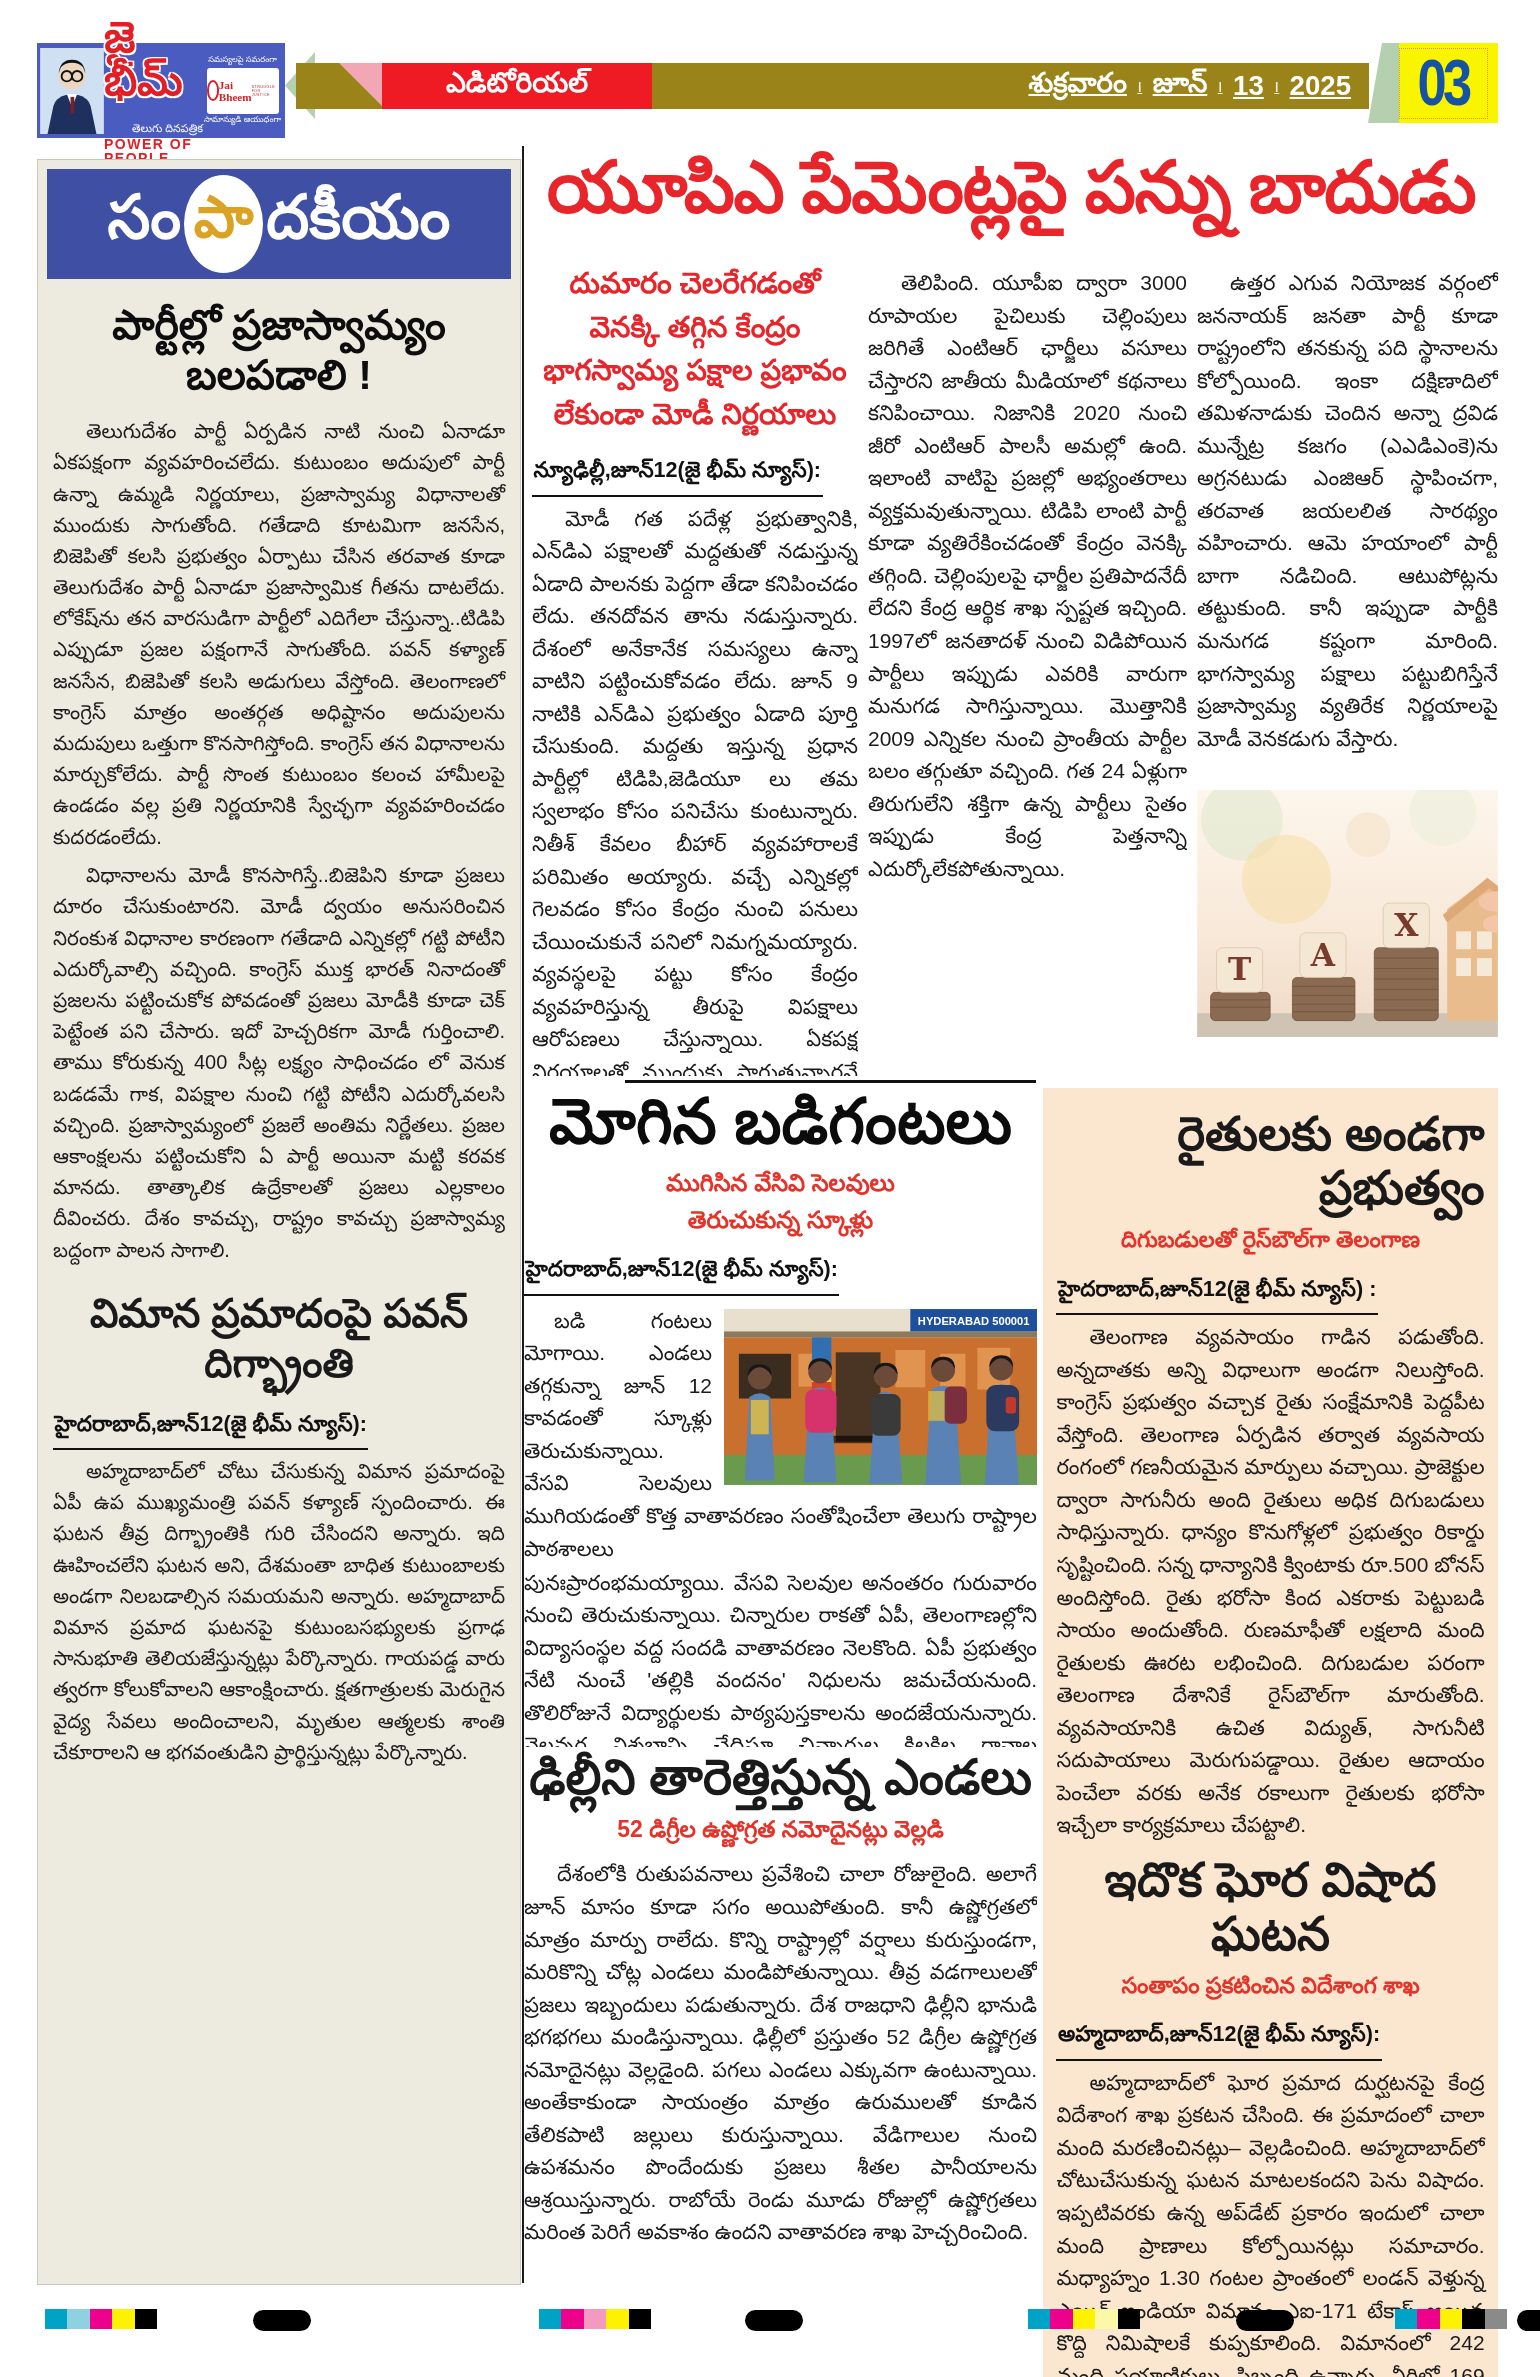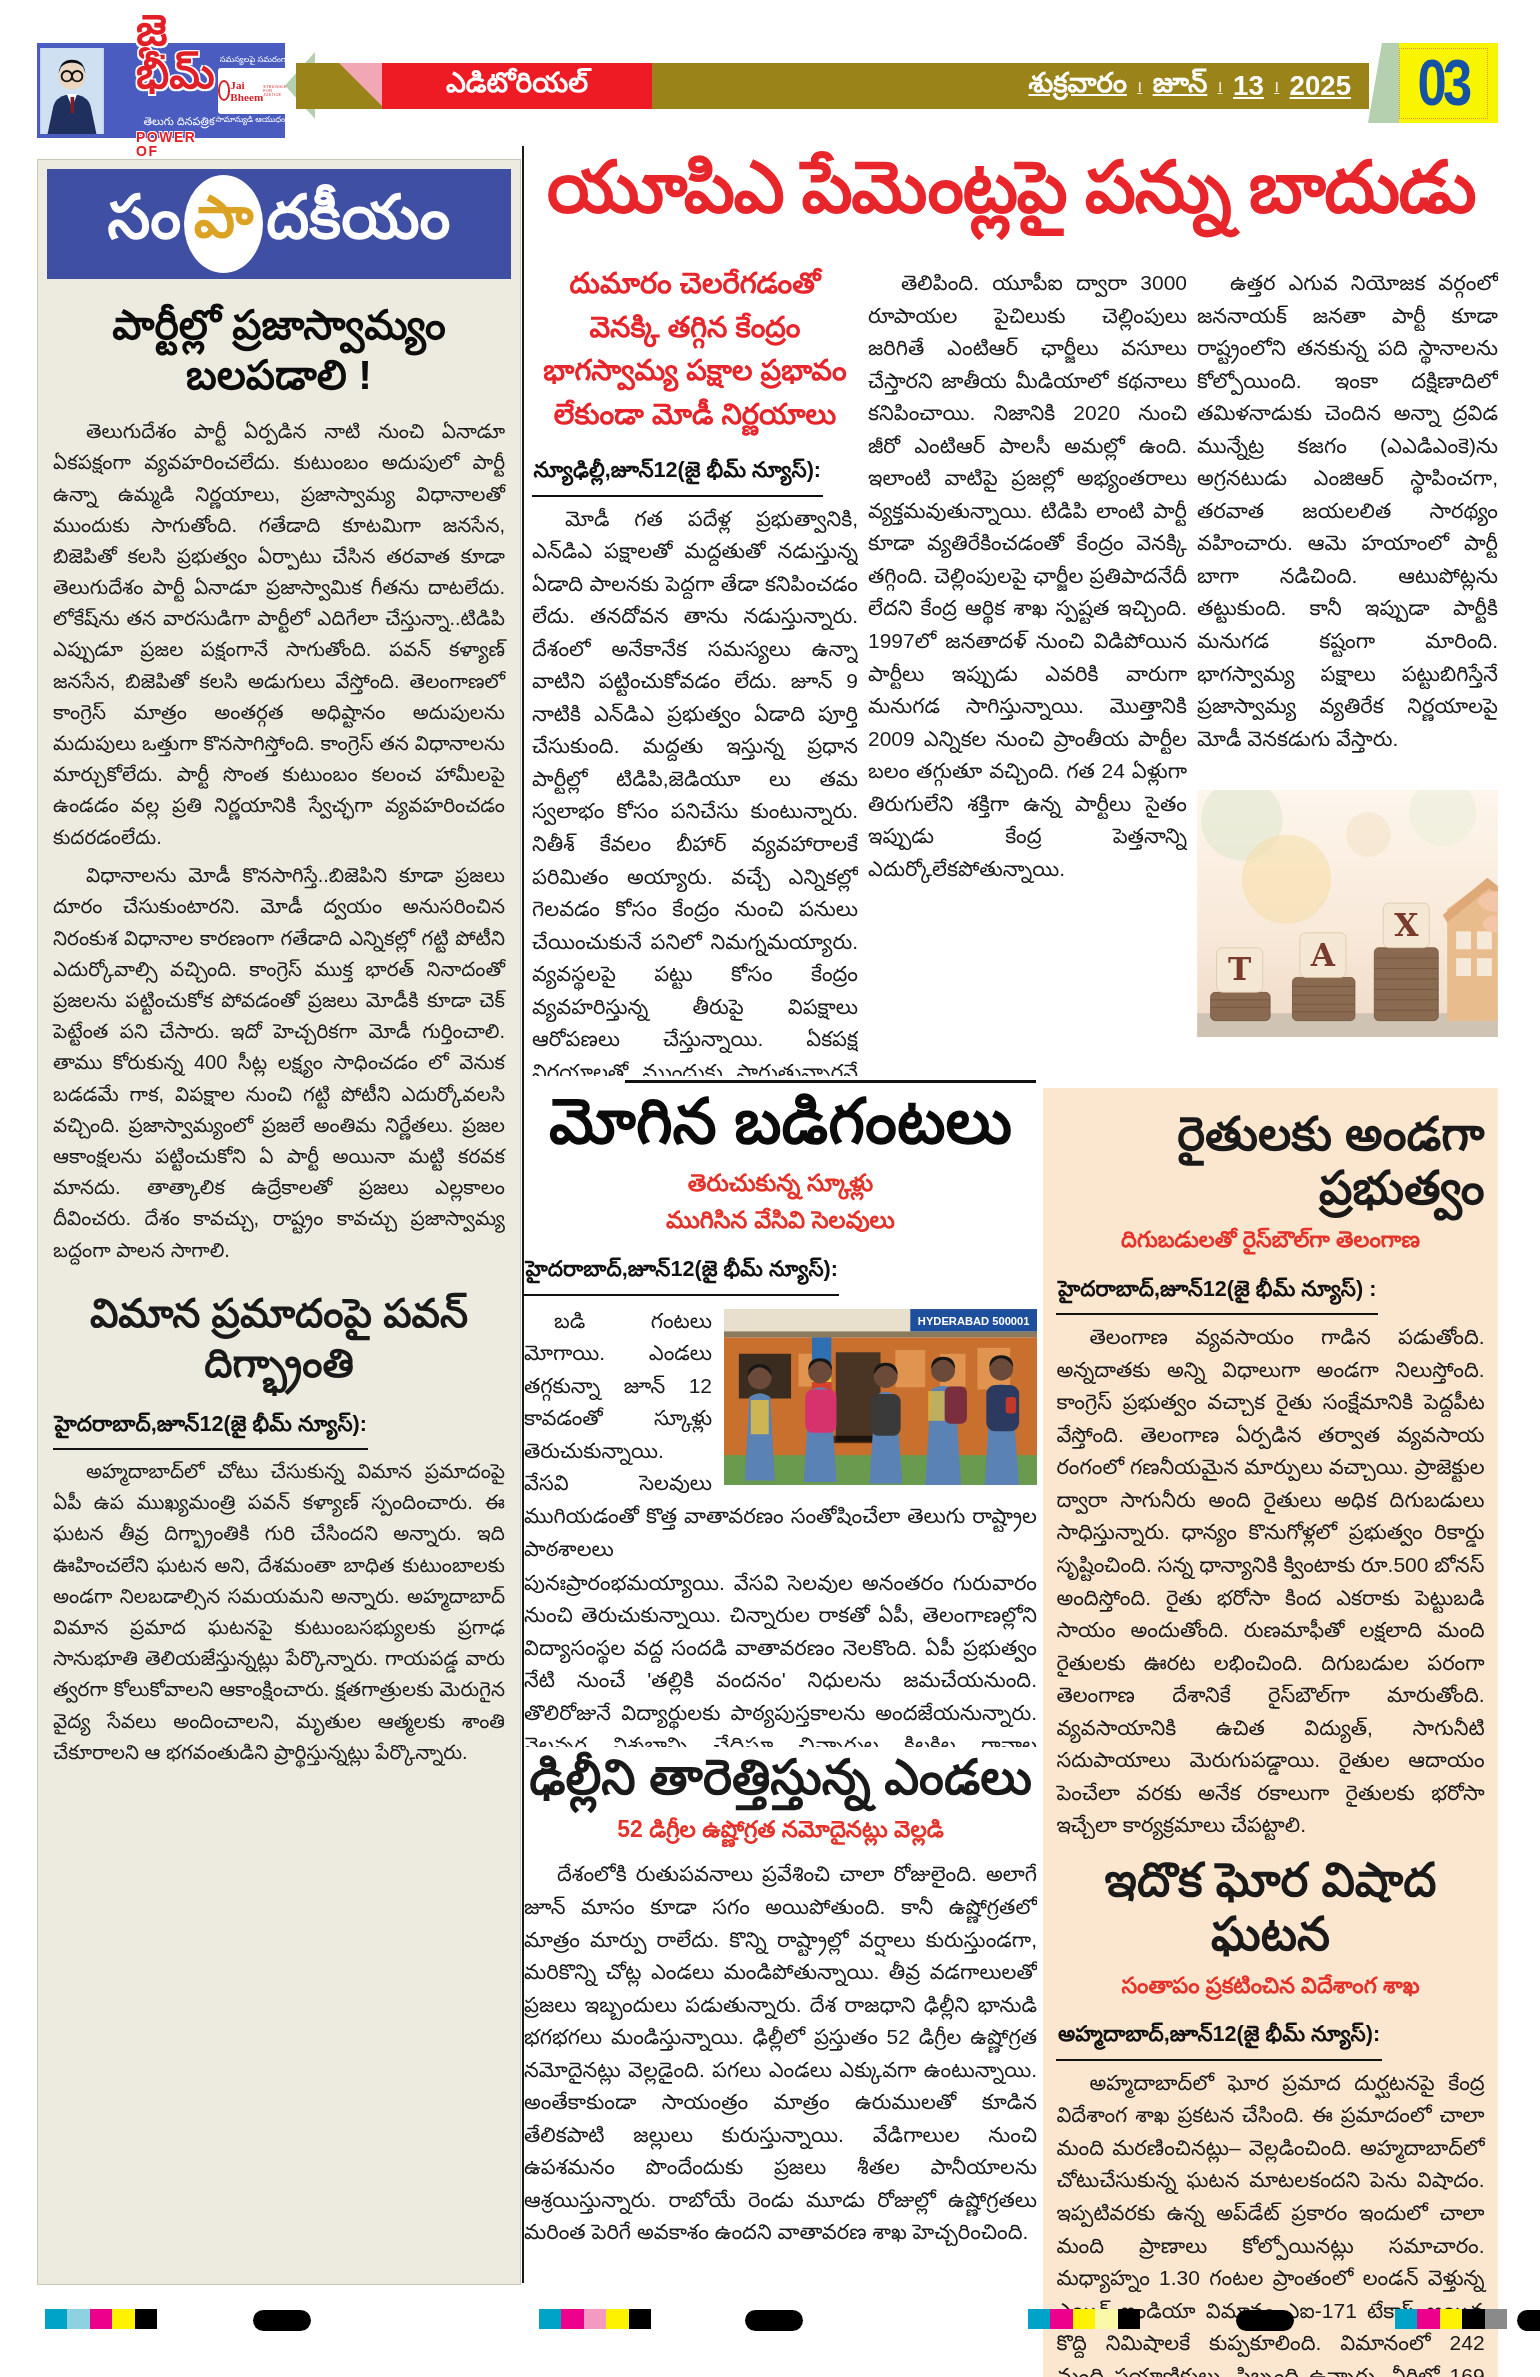--- a/index.html
+++ b/index.html
@@ -3,21 +3,21 @@
 <meta charset="utf-8">
 <style>
   html,body{margin:0;padding:0;background:#fff;}
   #page{position:relative;width:1541px;height:2377px;background:#ffffff;overflow:hidden;
         font-family:"Liberation Sans","DejaVu Sans",sans-serif;color:#1a1a1a;}
   .abs{position:absolute;}
 
   
   .logo-box{left:37px;top:43px;width:248px;height:95px;background:#4a5cc0;display:flex;align-items:center;padding:3px;box-sizing:border-box;}
   .portrait{width:64px;height:86px;flex:0 0 auto;}
-  .logo-mid{flex:1;display:flex;flex-direction:column;align-items:center;justify-content:center;line-height:1;padding-left:32px;}
+  .logo-mid{flex:1;display:flex;flex-direction:column;align-items:center;justify-content:center;line-height:1;}
   .paper-name{font-size:43px;font-weight:800;color:#e21f26;
      text-shadow:-1.5px -1.5px 0 #fff,1.5px -1.5px 0 #fff,-1.5px 1.5px 0 #fff,1.5px 1.5px 0 #fff;}
   .paper-tagline{font-size:11px;color:#fff;margin-top:21px;align-self:flex-end;text-align:center;}
   .paper-motto{font-size:14px;font-weight:800;color:#e21f26;letter-spacing:1.5px;margin-top:3px;
      text-shadow:-0.7px -0.7px 0 #fff,0.7px -0.7px 0 #fff,-0.7px 0.7px 0 #fff,0.7px 0.7px 0 #fff;}
   .tv-block{width:79px;flex:0 0 auto;display:flex;flex-direction:column;align-items:center;gap:1.5px;}
   .tv-small{font-size:8.2px;color:#fff;white-space:nowrap;}
   .tv-card{width:72px;height:46px;background:#fff;border-radius:3px;display:flex;flex-direction:row;align-items:center;justify-content:center;}
   .tv-circle{width:16.4px;height:16.4px;border-radius:50%;border:2.2px solid #d61f26;background:#fff;}
   .tv-name{font-size:11.2px;font-weight:800;color:#d61f26;font-family:"Liberation Serif","DejaVu Serif",serif;}
@@ -231,22 +231,22 @@
     <g fill="#f3c6a8">
       <ellipse cx="404" cy="150" rx="26" ry="14"></ellipse>
       <ellipse cx="404" cy="180" rx="20" ry="12"></ellipse>
     </g>
   </svg>
 
   <div class="abs h-rule-mid"></div>
   <div class="abs schools-sec">
     <div class="sec-headline">మోగిన బడిగంటలు</div>
     <div class="sec-sub">
+      <div>ముగిసిన వేసివి సెలవులు</div>
       <div>తెరుచుకున్న స్కూళ్లు</div>
-      <div>ముగిసిన వేసివి సెలవులు</div>
     </div>
     <div><span class="dateline" style="margin-left:0">హైదరాబాద్,జూన్12(జై భీమ్ న్యూస్):</span></div>
     <div class="schools-flow">
       <svg class="school-photo" viewBox="0 0 420 236">
         <rect width="420" height="236" fill="#b9d4e8"></rect>
         <rect y="0" width="420" height="34" fill="#e8e0cd"></rect>
         <rect y="30" width="420" height="8" fill="#8a7a5e"></rect>
         <rect x="250" y="0" width="170" height="30" fill="#1e4f9c"></rect>
         <text x="335" y="21" font-size="15" font-weight="bold" fill="#ffffff" text-anchor="middle" font-family="Liberation Sans, sans-serif">HYDERABAD 500001</text>
         <rect y="38" width="420" height="160" fill="#c9702f"></rect>

